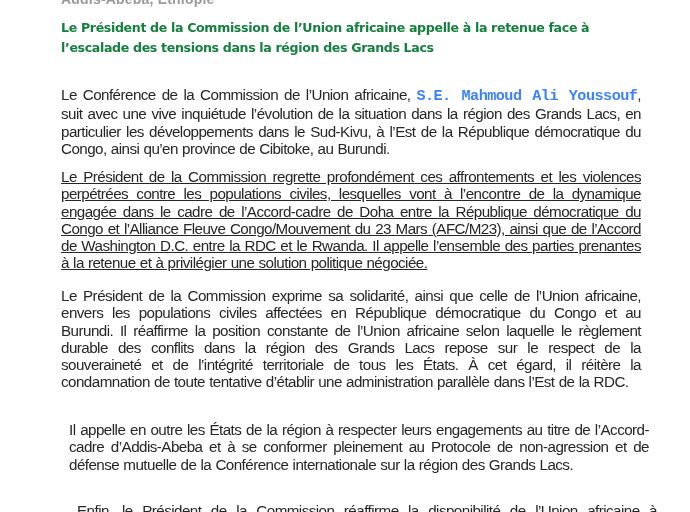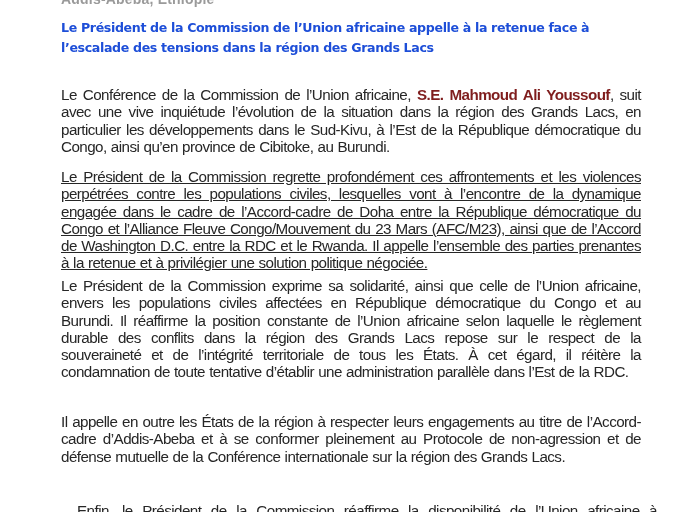--- a/index.html
+++ b/index.html
@@ -6,46 +6,46 @@
   body { width: 690px; height: 512px; overflow: hidden; position: relative; }
   .page { position: absolute; left: 61px; top: 0; width: 580px; color: #1e1e1e; }
   .cutline {
     position: absolute; top: -9px; left: 0;
     font-family: "Liberation Sans", sans-serif; font-size: 14px; font-weight: bold;
     color: #9a9a9a; white-space: nowrap; letter-spacing: 0.2px;
   }
   .title {
     position: absolute; top: 18px; left: 0; width: 600px;
     font-family: "DejaVu Sans", sans-serif; font-weight: bold;
-    font-size: 12.6px; line-height: 20px; color: #1d4ed8;
+    font-size: 12.6px; line-height: 20px; color: #15803d;
     letter-spacing: -0.35px;
   }
   .body-text {
     position: absolute; left: 0; width: 580px;
     font-family: "Liberation Sans", sans-serif; font-size: 15.2px;
     line-height: 17.3px; text-align: justify; color: #262626;
     letter-spacing: -0.55px; word-spacing: 0.5px;
   }
   .p1 { top: 86px; }
   .p2 { top: 168px; text-decoration: underline; }
-  .p3 { top: 277px; }
+  .p3 { top: 287px; }
   .p4 { top: 413px; }
   .p5 { top: 486px; }
-  b { font-weight: bold; color: #7f1d1d; }
+  b { font-weight: bold; color: #3b82f6; font-family: Liberation Mono, monospace; }
 </style>
 </head>
 <body>
 
 <div class="page">
   <div class="cutline">Addis-Abeba, Éthiopie</div>
 
   <div class="title">Le Président de la Commission de l’Union africaine appelle à la retenue face à l’escalade des tensions dans la région des Grands Lacs</div>
 
   <p class="body-text p1" style="margin:0;"><span>Le Conférence de la Commission de l’Union africaine, </span><b>S.E. Mahmoud Ali Youssouf</b><span>, suit avec une vive inquiétude l’évolution de la situation dans la région des Grands Lacs, en particulier les développements dans le Sud-Kivu, à l’Est de la République démocratique du Congo, ainsi qu’en province de Cibitoke, au Burundi.</span></p>
 
   <p class="body-text p2" style="margin:0;">Le Président de la Commission regrette profondément ces affrontements et les violences perpétrées contre les populations civiles, lesquelles vont à l’encontre de la dynamique engagée dans le cadre de l’Accord-cadre de Doha entre la République démocratique du Congo et l’Alliance Fleuve Congo/Mouvement du 23 Mars (AFC/M23), ainsi que de l’Accord de Washington D.C. entre la RDC et le Rwanda. Il appelle l’ensemble des parties prenantes à la retenue et à privilégier une solution politique négociée.</p>
 
   <p class="body-text p3" style="margin:0;">Le Président de la Commission exprime sa solidarité, ainsi que celle de l’Union africaine, envers les populations civiles affectées en République démocratique du Congo et au Burundi. Il réaffirme la position constante de l’Union africaine selon laquelle le règlement durable des conflits dans la région des Grands Lacs repose sur le respect de la souveraineté et de l’intégrité territoriale de tous les États. À cet égard, il réitère la condamnation de toute tentative d’établir une administration parallèle dans l’Est de la RDC.</p>
 
-  <p class="body-text p4" style="margin:0;">Il appelle en outre les États de la région à respecter leurs engagements au titre de l’Accord-cadre d’Addis-Abeba et à se conformer pleinement au Protocole de non-agression et de défense mutuelle de la Conférence internationale sur la région des Grands Lacs.</p>
+  <p class="body-text p4" style="margin:8px;">Il appelle en outre les États de la région à respecter leurs engagements au titre de l’Accord-cadre d’Addis-Abeba et à se conformer pleinement au Protocole de non-agression et de défense mutuelle de la Conférence internationale sur la région des Grands Lacs.</p>
 
   <p class="body-text p5" style="margin:16px; text-align-last: justify;">Enfin, le Président de la Commission réaffirme la disponibilité de l’Union africaine à</p>
 </div>
 
 </body></html>

